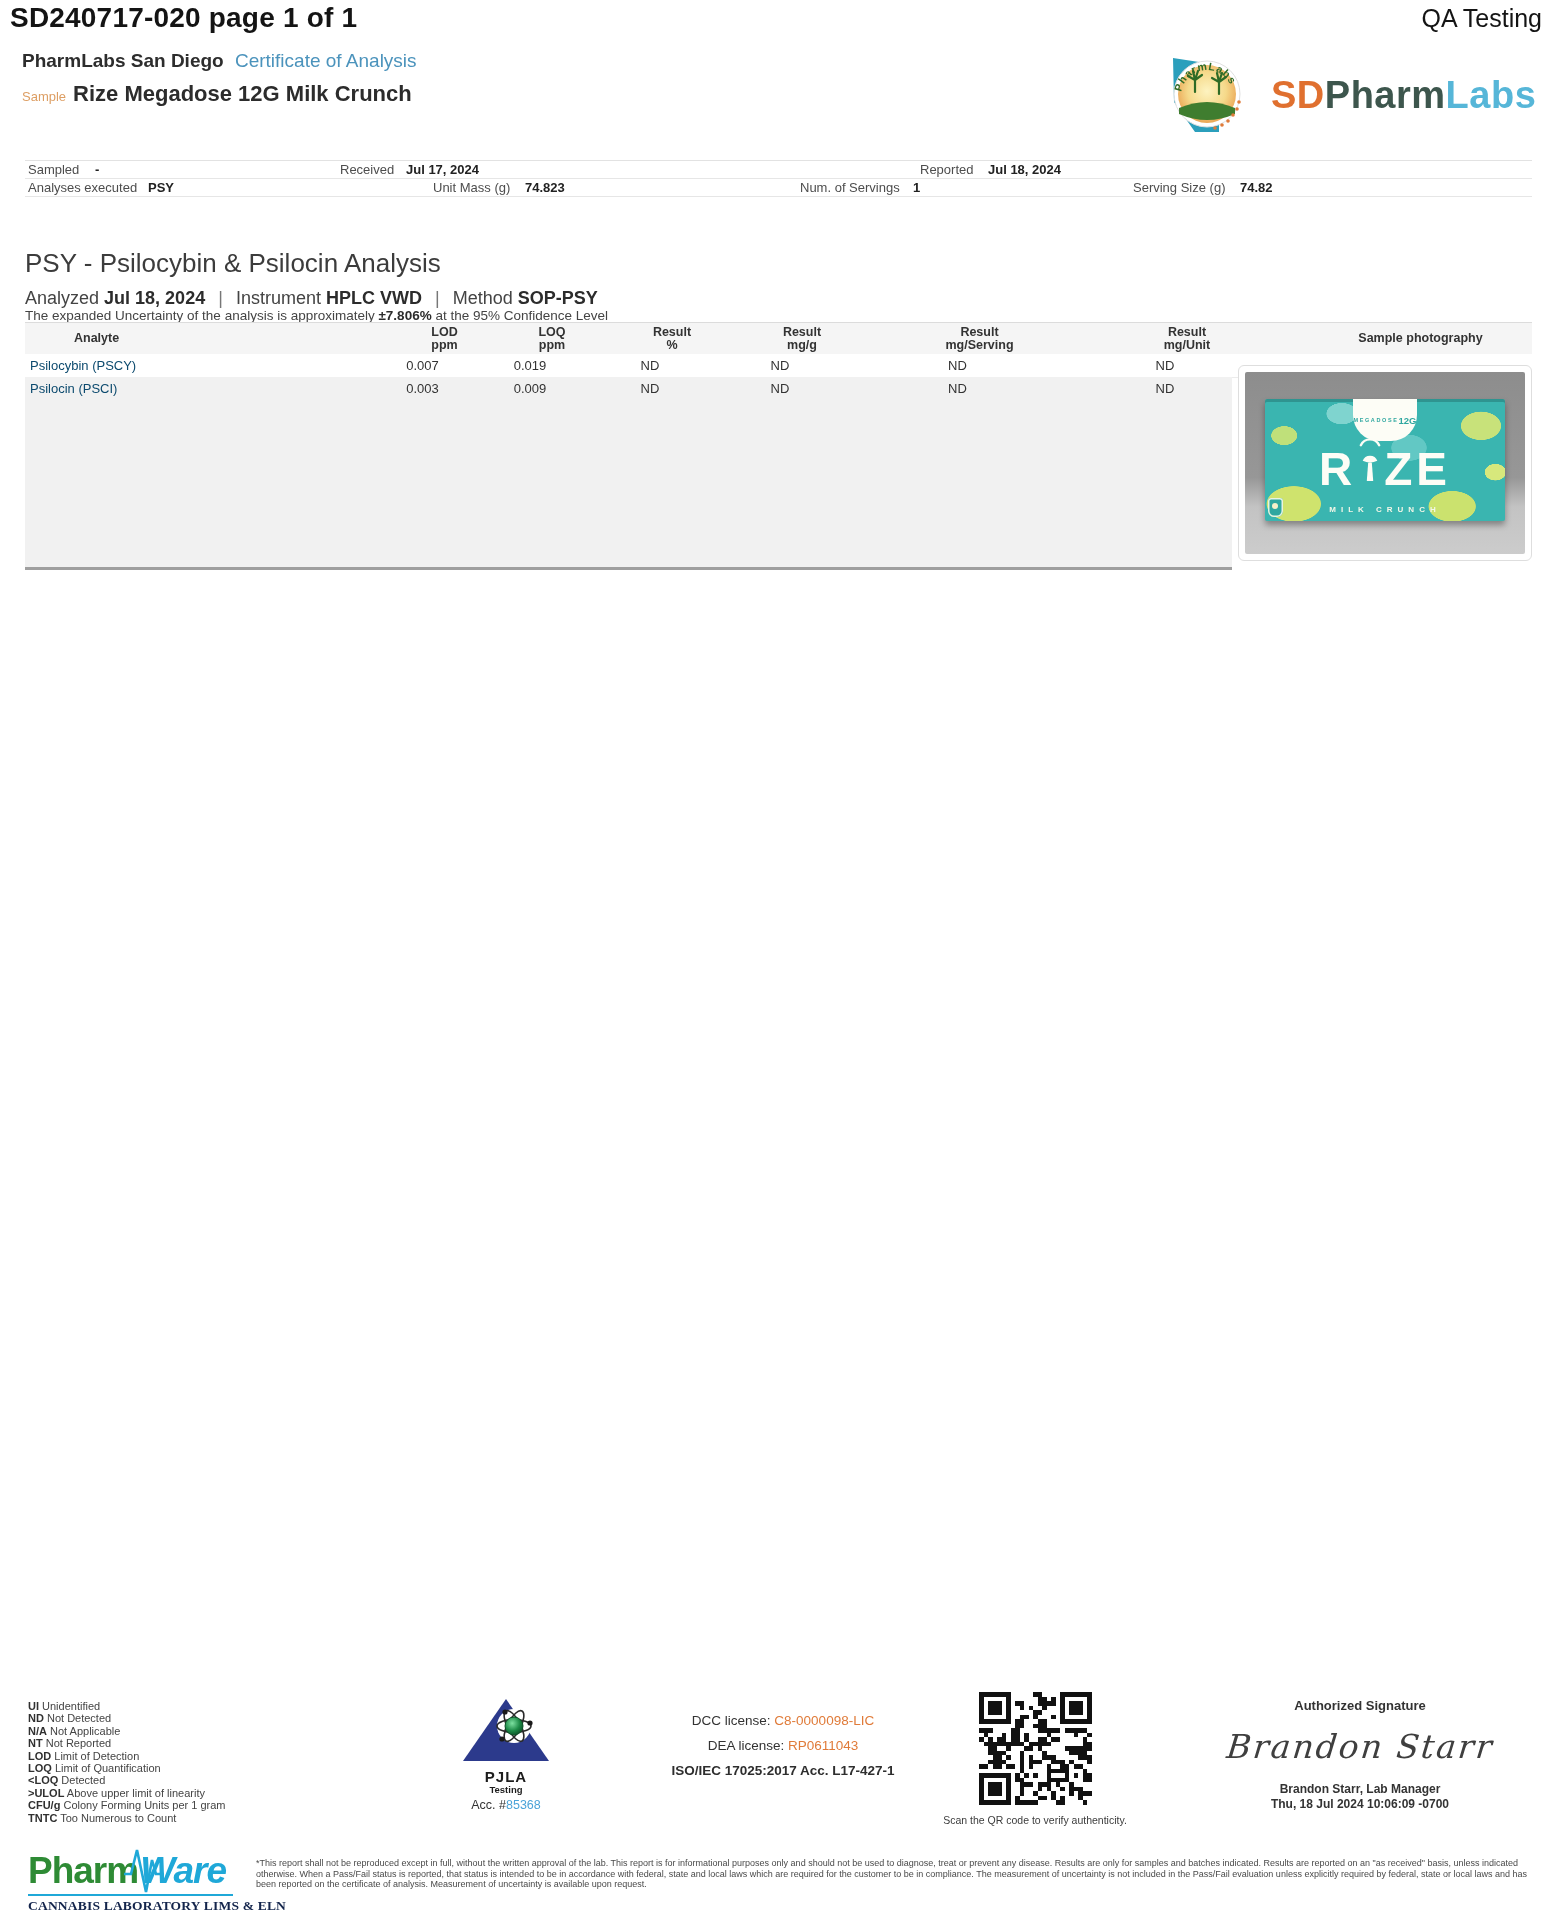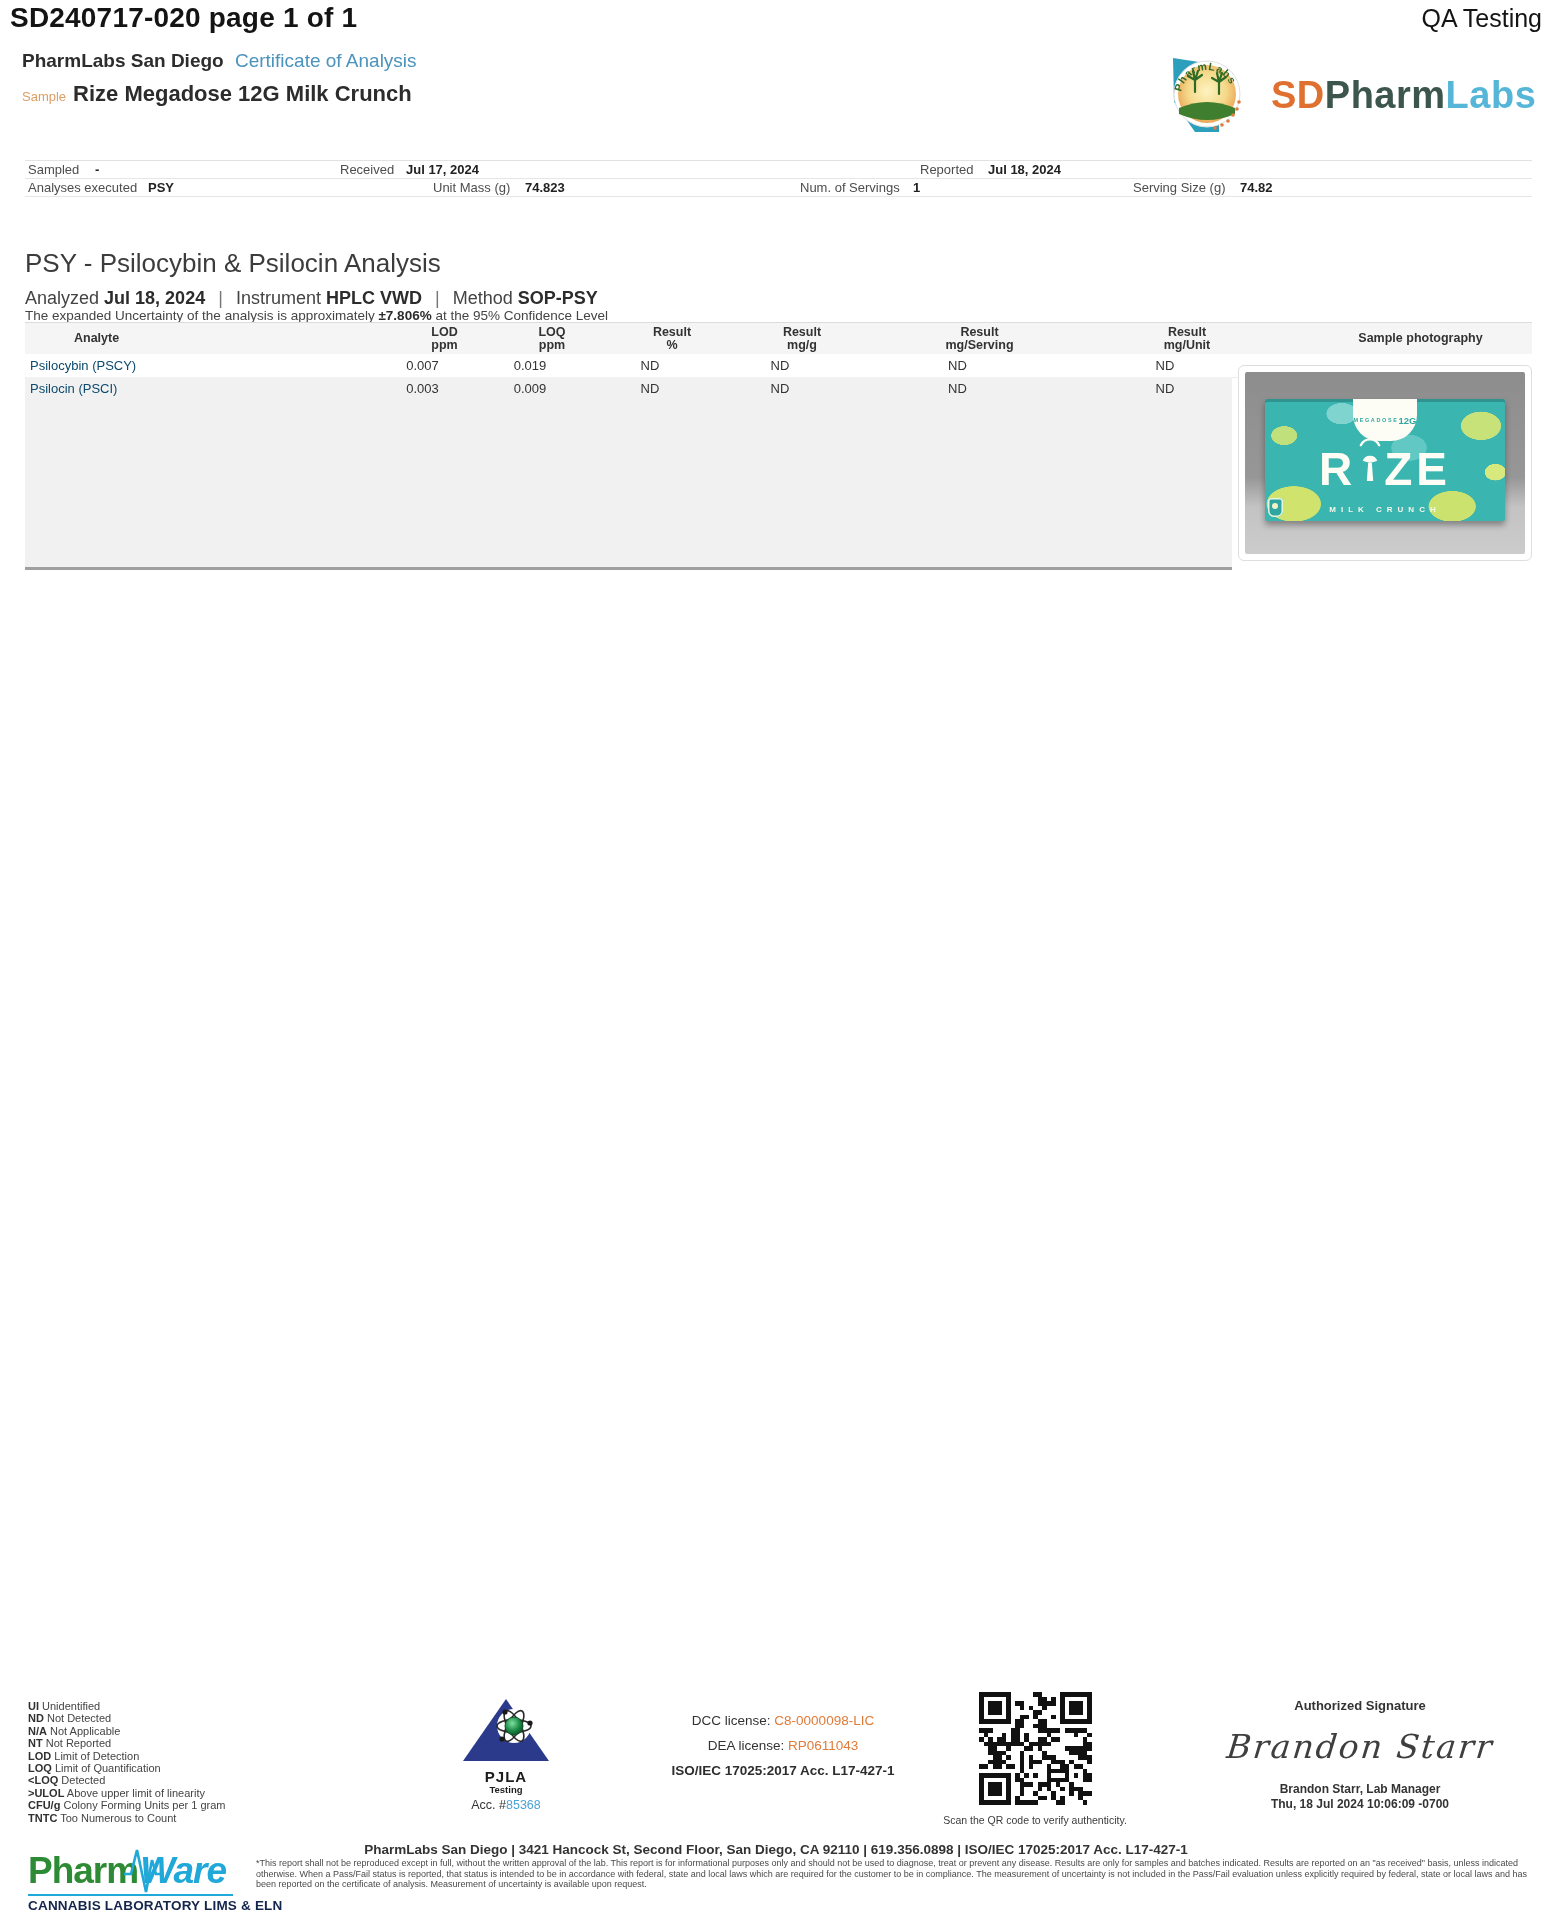--- a/index.html
+++ b/index.html
@@ -110,21 +110,21 @@
   .address-line{left:0;top:1842px;width:1552px;text-align:center;font-size:13.5px;font-weight:700;color:#333;}
   .disclaimer{left:256px;top:1858px;width:1289px;font-size:9px;line-height:10.6px;color:#4a4a4a;}
 
   
   .pharmware{left:28px;top:1850px;width:260px;}
   .pw-row{display:flex;align-items:baseline;position:relative;border-bottom:2.5px solid #1fa8d8;
           padding-bottom:2px;width:205px;}
   .pw-pharm{font-size:37px;font-weight:700;color:#2e8b35;letter-spacing:-1px;}
   .pw-ware{font-size:37px;font-weight:700;font-style:italic;color:#1fa8d8;letter-spacing:-1px;margin-left:2px;}
   .pw-pulse{position:absolute;left:96px;top:-6px;}
-  .pw-tagline{font-size:13.5px;font-weight:700;color:#14254c;letter-spacing:.2px;margin-top:2px;}
+  .pw-tagline{font-size:13.5px;font-weight:700;color:#14254c;letter-spacing:.2px;margin-top:2px;font-family:Liberation Serif, serif;}
 </style>
 </head>
 <body>
 
 <div id="page">
 
   <div class="abs doc-title">SD240717-020 page 1 of 1</div>
   <div class="abs qa-label">QA Testing</div>
 
   <div class="abs lab-line">
@@ -645,21 +645,20 @@
     <div class="qr-caption">Scan the QR code to verify authenticity.</div>
   </div>
 
   <div class="abs sig-block">
     <div class="sig-title">Authorized Signature</div>
     <span class="sig-script">Brandon Starr</span>
     <div class="sig-name">Brandon Starr, Lab Manager</div>
     <div class="sig-date">Thu, 18 Jul 2024 10:06:09 -0700</div>
   </div>
 
-  <div class="abs address-line">PharmLabs San Diego | 3421 Hancock St, Second Floor, San Diego, CA 92110 | 619.356.0898 | ISO/IEC 17025:2017 Acc. L17-427-1</div>
   <div class="abs disclaimer">*This report shall not be reproduced except in full, without the written approval of the lab. This report is for informational purposes only and should not be used to diagnose, treat or prevent any disease. Results are only for samples and batches indicated. Results are reported on an "as received" basis, unless indicated otherwise. When a Pass/Fail status is reported, that status is intended to be in accordance with federal, state and local laws which are required for the customer to be in compliance. The measurement of uncertainty is not included in the Pass/Fail evaluation unless explicitly required by federal, state or local laws and has been reported on the certificate of analysis. Measurement of uncertainty is available upon request.</div>
 
   <div class="abs pharmware">
     <div class="pw-row">
       <span class="pw-pharm">Pharm</span>
       <svg class="pw-pulse" width="40" height="50" viewBox="0 0 40 50">
         <polyline points="0,30 7,30 13,6 22,48 28,16 32,30 40,30" stroke="#1fa8d8" stroke-width="2.6" fill="none"></polyline>
       </svg>
       <span class="pw-ware">Ware</span>
     </div>

